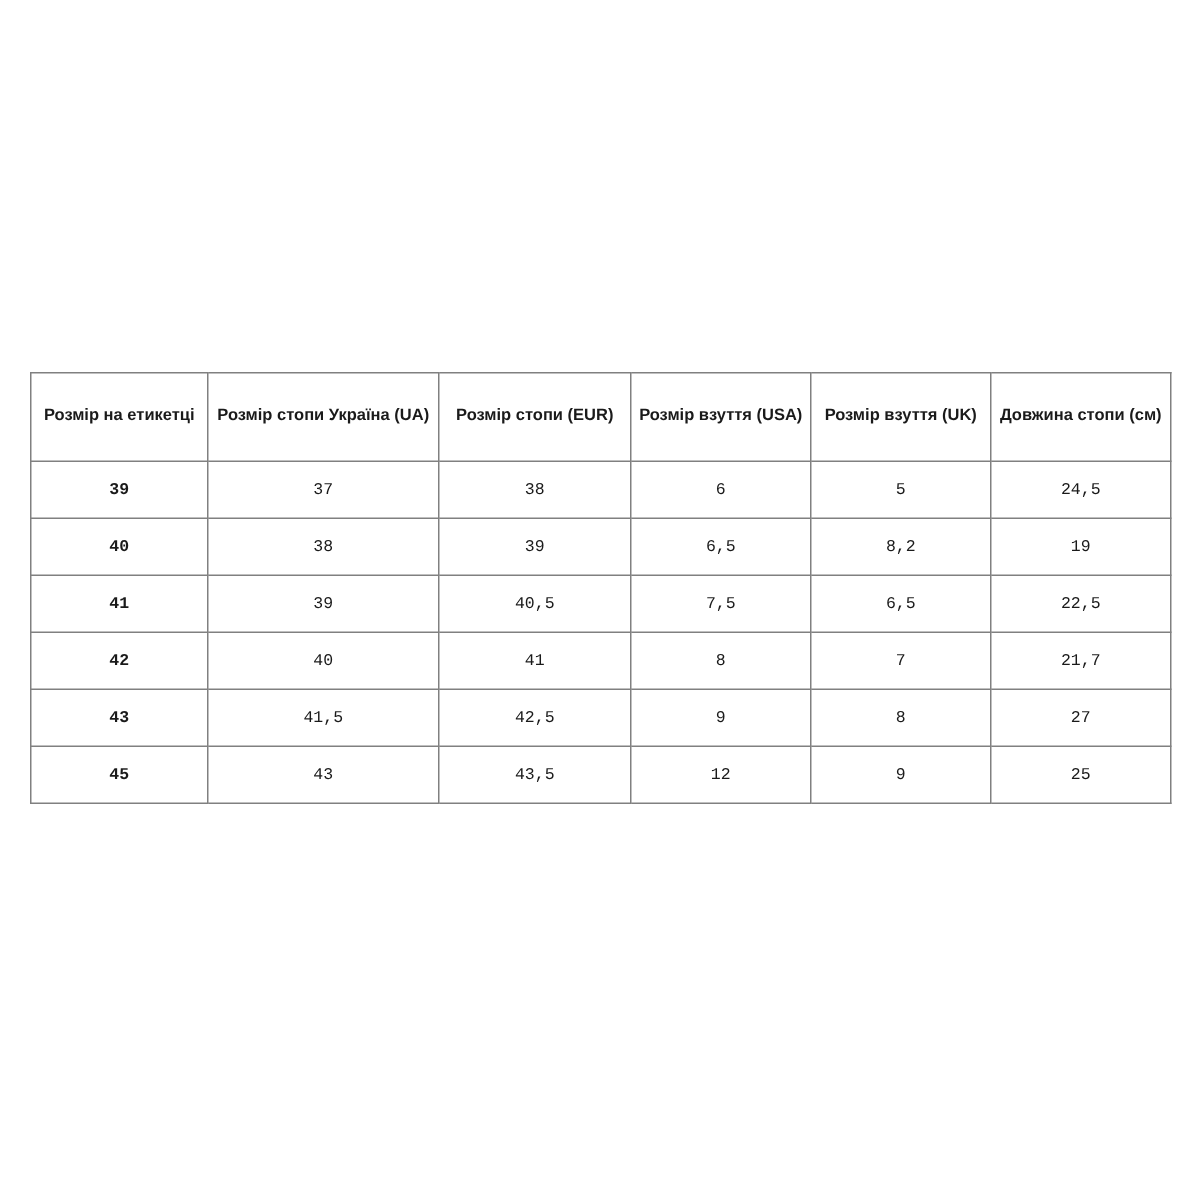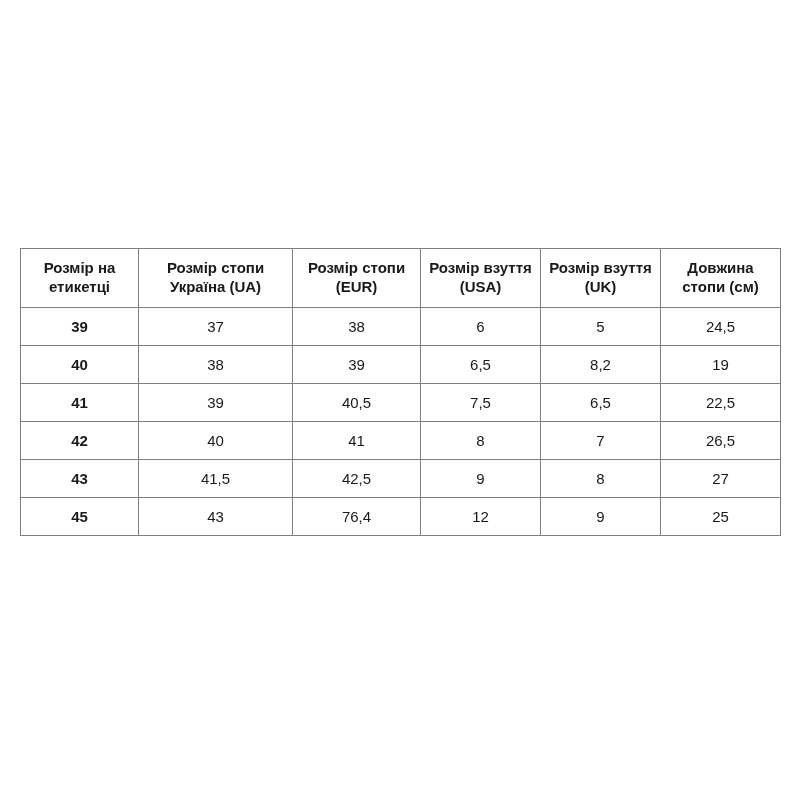--- a/index.html
+++ b/index.html
@@ -24,34 +24,35 @@
   table.size-table {
     border-collapse: collapse;
     width: 760px;
     table-layout: fixed;
   }
   table.size-table th,
   table.size-table td {
     border: 1px solid #808080;
     text-align: center;
     vertical-align: middle;
-    font-size: 15px;
+    font-size: 11px;
     color: #1a1a1a;
     padding: 0;
   }
   table.size-table thead th {
     height: 54px;
     font-weight: bold;
     line-height: 1.25;
     padding: 2px 4px;
   }
   table.size-table tbody td {
     height: 35px;
     font-weight: normal;
     padding: 1px 4px;
+    font-family: Liberation Mono, monospace;
   }
   table.size-table tbody td.label-col {
     font-weight: bold;
   }
   
   col.c0 { width: 118px; }
   col.c1 { width: 154px; }
   col.c2 { width: 128px; }
   col.c3 { width: 120px; }
   col.c4 { width: 120px; }
@@ -104,33 +105,33 @@
         <td>7,5</td>
         <td>6,5</td>
         <td>22,5</td>
       </tr>
       <tr>
         <td class="label-col">42</td>
         <td>40</td>
         <td>41</td>
         <td>8</td>
         <td>7</td>
-        <td>26,5</td>
+        <td>21,7</td>
       </tr>
       <tr>
         <td class="label-col">43</td>
         <td>41,5</td>
         <td>42,5</td>
         <td>9</td>
         <td>8</td>
         <td>27</td>
       </tr>
       <tr>
         <td class="label-col">45</td>
         <td>43</td>
-        <td>76,4</td>
+        <td>43,5</td>
         <td>12</td>
         <td>9</td>
         <td>25</td>
       </tr>
     </tbody>
   </table>
 </div>
 
 </body></html>

